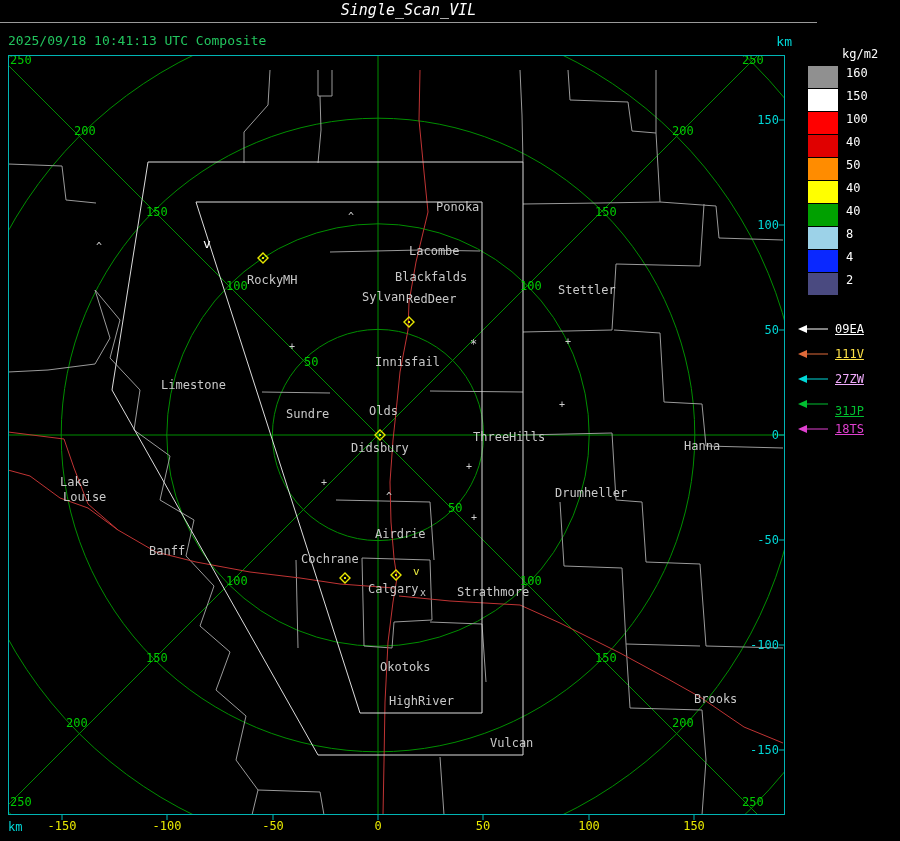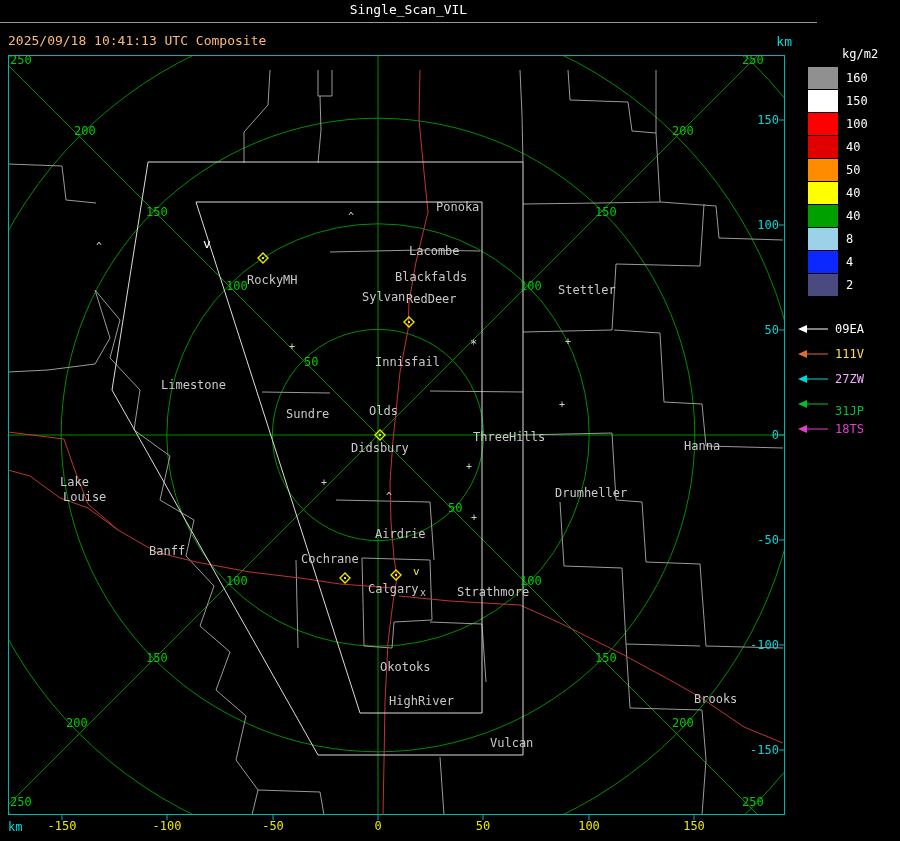--- a/index.html
+++ b/index.html
@@ -3,35 +3,35 @@
 <meta charset="utf-8">
 <title>Single_Scan_VIL</title>
 <style>
   html,body{margin:0;padding:0;background:#000;}
   body{width:900px;height:841px;position:relative;overflow:hidden;
        font-family:"DejaVu Sans Mono", monospace;}
   .screen{position:absolute;inset:0;width:900px;height:841px;background:#000;}
   svg{position:absolute;left:0;top:0;}
   svg text{font-family:"DejaVu Sans Mono", monospace;}
   .titlebar{position:absolute;left:0;top:0;width:817px;height:22px;
-            border-bottom:1px solid #9a9a9a;color:#ffffff;font-size:13px;
-            line-height:20px;text-align:center;}
-  .timestamp{position:absolute;left:8px;top:33px;color:#fdba74;font-size:13px;}
+            border-bottom:1px solid #9a9a9a;color:#ffffff;font-size:15px;
+            line-height:20px;text-align:center;font-style:italic;}
+  .timestamp{position:absolute;left:8px;top:33px;color:#22c55e;font-size:13px;}
   .km-top{position:absolute;left:762px;top:34px;width:30px;text-align:right;
           color:#00d8d8;font-size:13px;}
   .km-bottom{position:absolute;left:8px;top:820px;color:#00d8d8;font-size:12px;}
   .cb-unit{position:absolute;left:842px;top:47px;color:#ffffff;font-size:12px;}
   .colorbar{position:absolute;left:808px;top:66px;}
-  .cb-row{display:flex;align-items:center;height:23px;}
+  .cb-row{display:flex;height:23px;}
   .cb-swatch{width:30px;height:22px;display:inline-block;flex:0 0 30px;}
   .cb-label{color:#ffffff;font-size:12px;margin-left:8px;}
   .site-legend{position:absolute;left:796px;top:316px;}
   .lg-row{display:flex;align-items:center;height:25px;gap:5px;}
   .lg-row svg{position:static;display:block;}
-  .lg-label{font-size:12px;}
+  .lg-label{font-size:12px;text-decoration:underline;}
   .axis-layer{position:absolute;inset:0;pointer-events:none;}
   .tick-r{position:absolute;left:745px;width:34px;text-align:right;
           color:#00d8d8;font-size:12px;}
   .tick-b{position:absolute;top:819px;width:40px;text-align:center;
           color:#e8e800;font-size:12px;}
 </style>
 </head>
 <body>
 
 <div class="screen">

